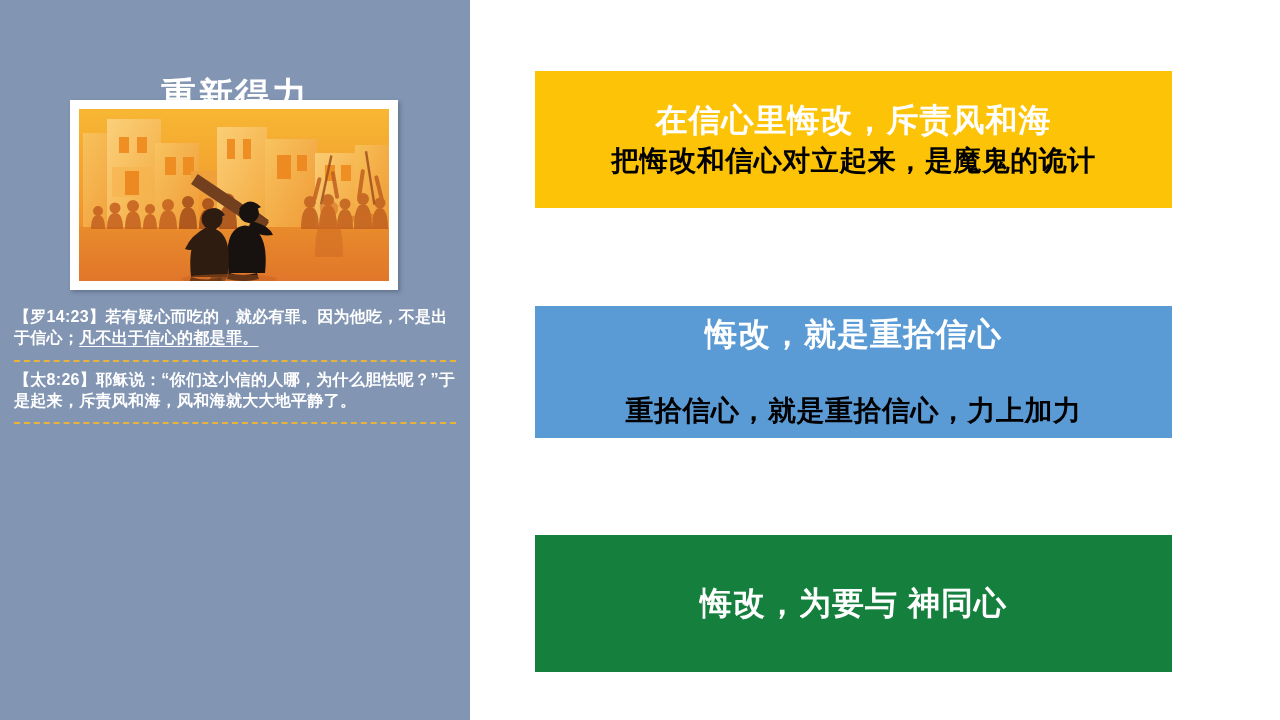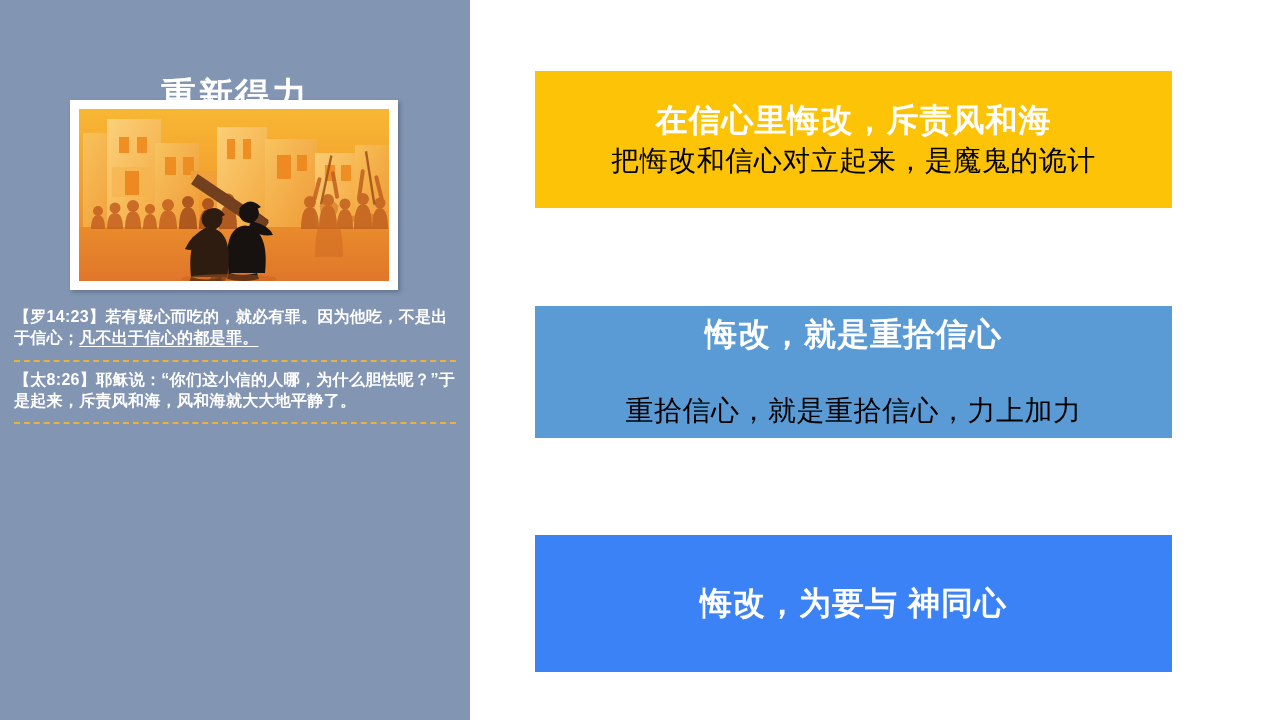--- a/index.html
+++ b/index.html
@@ -110,31 +110,31 @@
     font-weight: bold;
     letter-spacing: 1px;
     line-height: 1.18;
     text-align: center;
     white-space: nowrap;
   }
 
   .panel-sub {
     color: #000000;
     font-size: 28px;
-    font-weight: normal;
+    font-weight: bold;
     letter-spacing: 0.5px;
     line-height: 1.2;
     text-align: center;
     white-space: nowrap;
     margin-top: 4px;
   }
 
   #panel-yellow { top: 71px;  height: 137px; background: #fdc307; }
   #panel-blue   { top: 306px; height: 132px; background: #5b9bd5; gap: 36px; }
-  #panel-orange { top: 535px; height: 137px; background: #3b82f6; gap: 21px; }
+  #panel-orange { top: 535px; height: 137px; background: #15803d; gap: 21px; }
 </style>
 </head>
 <body>
 
 <div class="slide">
 
   <div class="sidebar">
 
     <div class="sidebar-title">重新得力</div>
 

